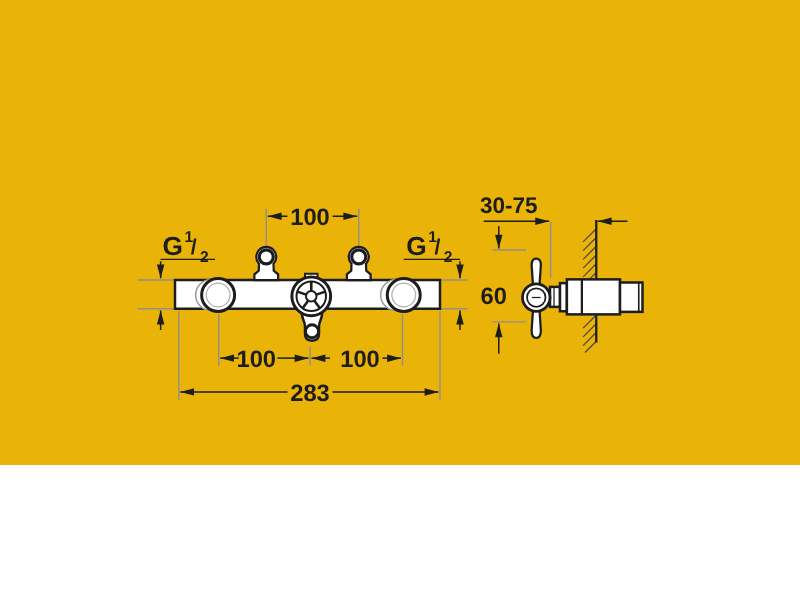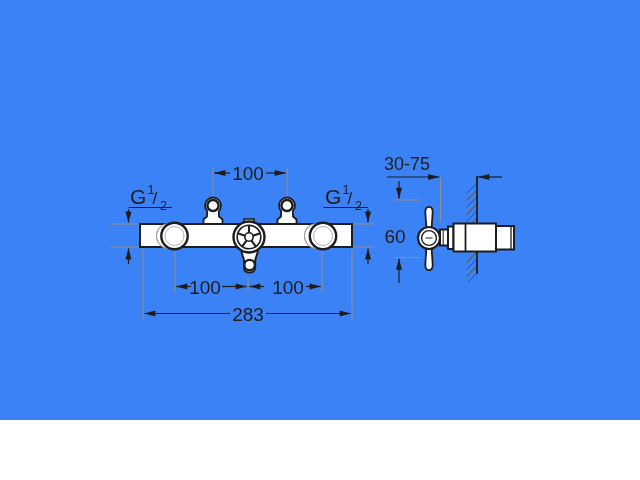--- a/index.html
+++ b/index.html
@@ -1,18 +1,18 @@
 <!DOCTYPE html>
 <html><head>
 <meta charset="utf-8">
 <style>
   html,body { margin:0; padding:0; background:#ffffff; }
   .stage {
-    position:relative; width:640px; height:420px; background:#3b82f6;
-    font-family:"Liberation Sans", sans-serif; overflow:hidden;
+    position:relative; width:640px; height:372px; background:#eab308;
+    font-family:"Liberation Sans", sans-serif; overflow:hidden;font-weight:bold;
   }
   svg text {
     font-family:"Liberation Sans", sans-serif;
     fill:#1d1d1d;
   }
   .dim-text  { font-size:19px; }
   .dim-text-sm { font-size:18px; }
   .g-base    { font-size:21px; }
   .g-frac    { font-size:12.5px; }
   .g-slash   { font-size:17px; }

